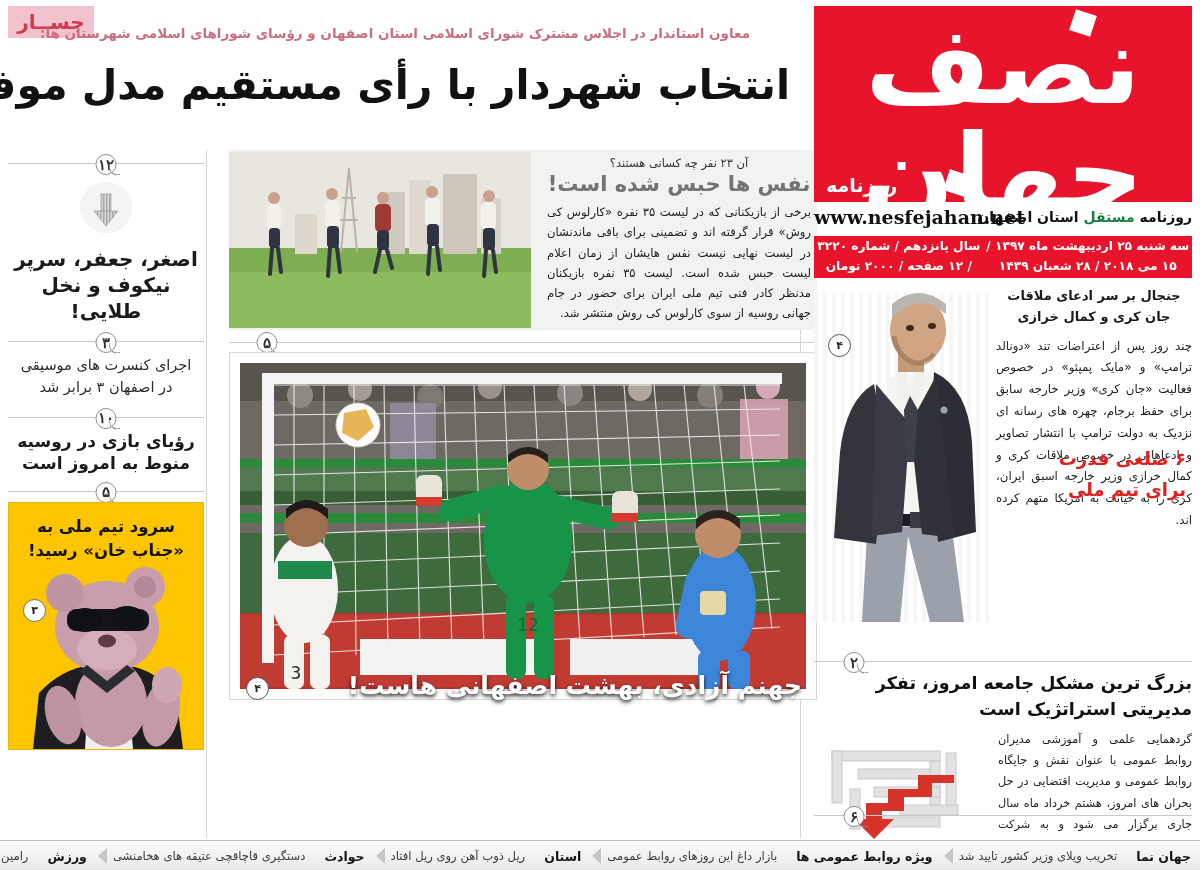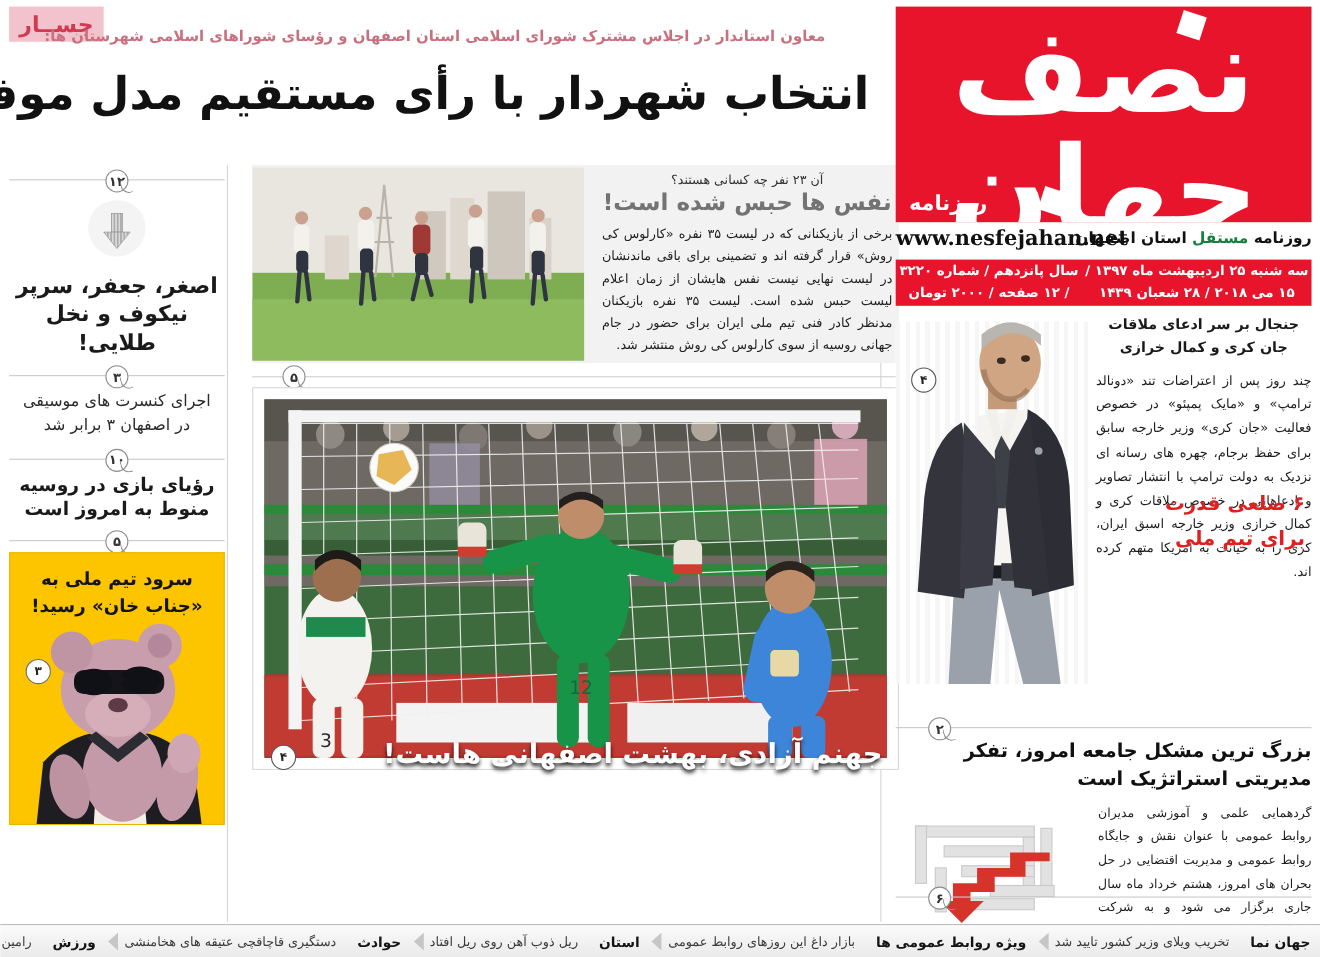--- a/index.html
+++ b/index.html
@@ -40,21 +40,21 @@
     position:relative;height:18px;margin:4px 0 2px 0;
   }
   .rule:before{
     content:"";position:absolute;left:0;right:0;top:9px;height:1px;background:#c9c9c9;
   }
   .pagebubble{
     position:absolute;left:50%;transform:translateX(-50%);top:0;
     width:19px;height:19px;border-radius:50%;
     background:#fff;border:1px solid #8e8e8e;
     display:flex;align-items:center;justify-content:center;
-    font-size:12px;font-weight:bold;color:#333;
+    font-size:15px;font-weight:bold;color:#333;font-family:Liberation Serif, serif;
   }
   .pagebubble .tail{
     position:absolute;left:13px;top:9px;width:9px;height:11px;
     border-left:1px solid #8e8e8e;border-bottom:1px solid #8e8e8e;
     border-radius:0 0 0 8px;transform:rotate(-12deg);
   }
   .dl-icon{
     width:56px;height:56px;margin:10px auto 6px auto;
     border-radius:50%;
     background:radial-gradient(circle at 50% 45%, #f4f4f4 0 62%, #ffffff 63% 100%);

